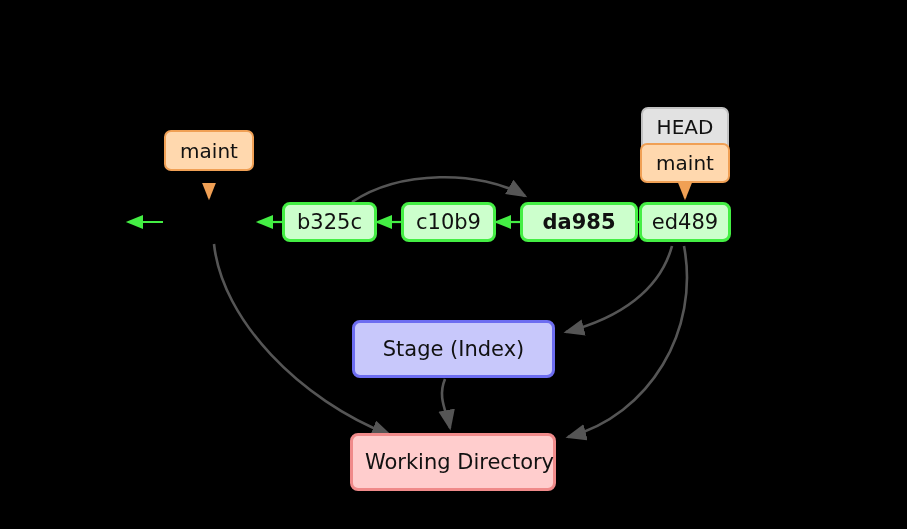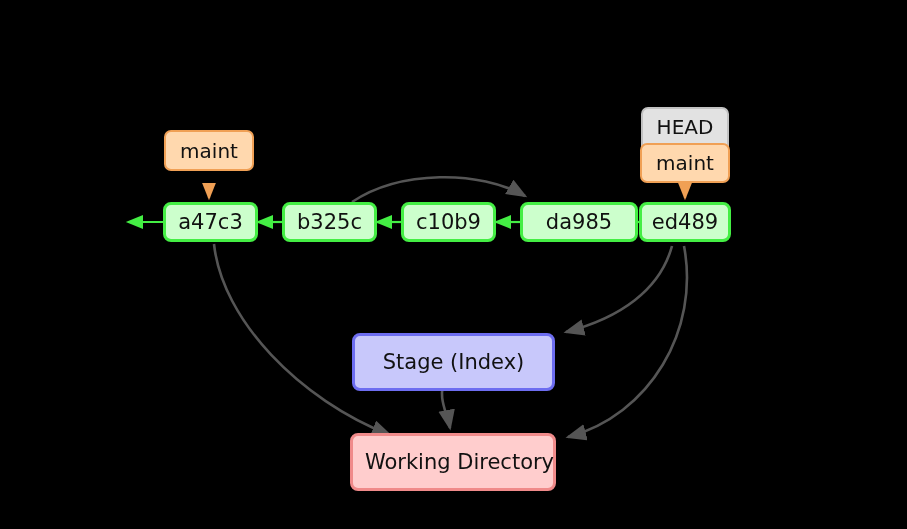--- a/index.html
+++ b/index.html
@@ -61,49 +61,46 @@
     <path d="M672,246 C660,290 620,318 566,332" fill="none" stroke="#555555" stroke-width="2.6" marker-end="url(#ak)"></path>
 
     <path d="M684,246 C700,330 650,415 568,437" fill="none" stroke="#555555" stroke-width="2.6" marker-end="url(#ak)"></path>
 
     <path d="M445,379 C437,398 447,412 450,428" fill="none" stroke="#555555" stroke-width="2.6" marker-end="url(#ak)"></path>
 
     <line x1="209" y1="186" x2="209" y2="198" stroke="#f0a055" stroke-width="2.2" marker-end="url(#ao)"></line>
     <line x1="685" y1="182" x2="685" y2="198" stroke="#f0a055" stroke-width="2.2" marker-end="url(#ao)"></line>
   </svg>
 
-  <div class="node commit" style="left:163px;top:202px;width:95px;height:40px;">
-    <span>a47c3</span>
-  </div>
   <div class="node commit" style="left:282px;top:202px;width:95px;height:40px;">
     <span>b325c</span>
   </div>
   <div class="node commit" style="left:401px;top:202px;width:95px;height:40px;">
     <span>c10b9</span>
   </div>
-  <div class="node commit" style="left:520px;top:202px;width:118px;height:40px;">
+  <div class="node commit" style="left:520px;top:202px;width:118px;height:40px;font-weight:bold;">
     <span>da985</span>
   </div>
   <div class="node commit" style="left:639px;top:202px;width:92px;height:40px;">
     <span>ed489</span>
   </div>
 
   <div class="node reflabel" style="left:164px;top:130px;width:90px;height:41px;">
     <span>maint</span>
   </div>
 
   <div class="node headlabel" style="left:641px;top:107px;width:88px;height:40px;">
     <span>HEAD</span>
   </div>
 
   <div class="node masterlabel" style="left:640px;top:143px;width:90px;height:40px;">
     <span>maint</span>
   </div>
 
-  <div class="node stagebox" style="left:352px;top:333px;width:203px;height:58px;">
+  <div class="node stagebox" style="left:352px;top:320px;width:203px;height:58px;">
     <span>Stage (Index)</span>
   </div>
 
   <div class="node workbox" style="left:350px;top:433px;width:206px;height:58px;padding-left:13px;">
     <span>Working Directory</span>
   </div>
 
 </div>
 
 </body></html>

